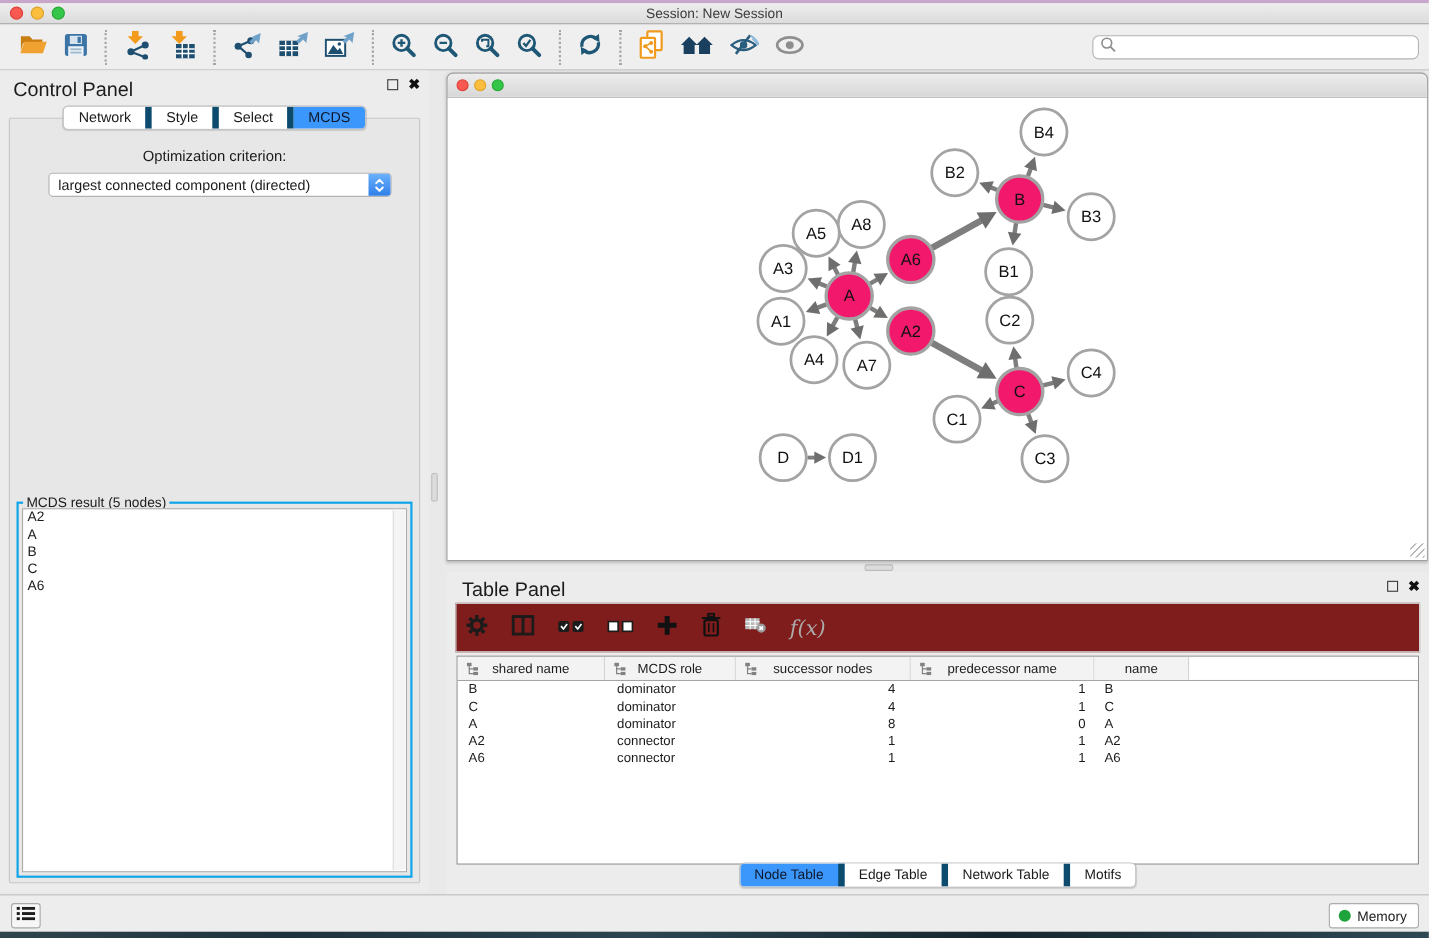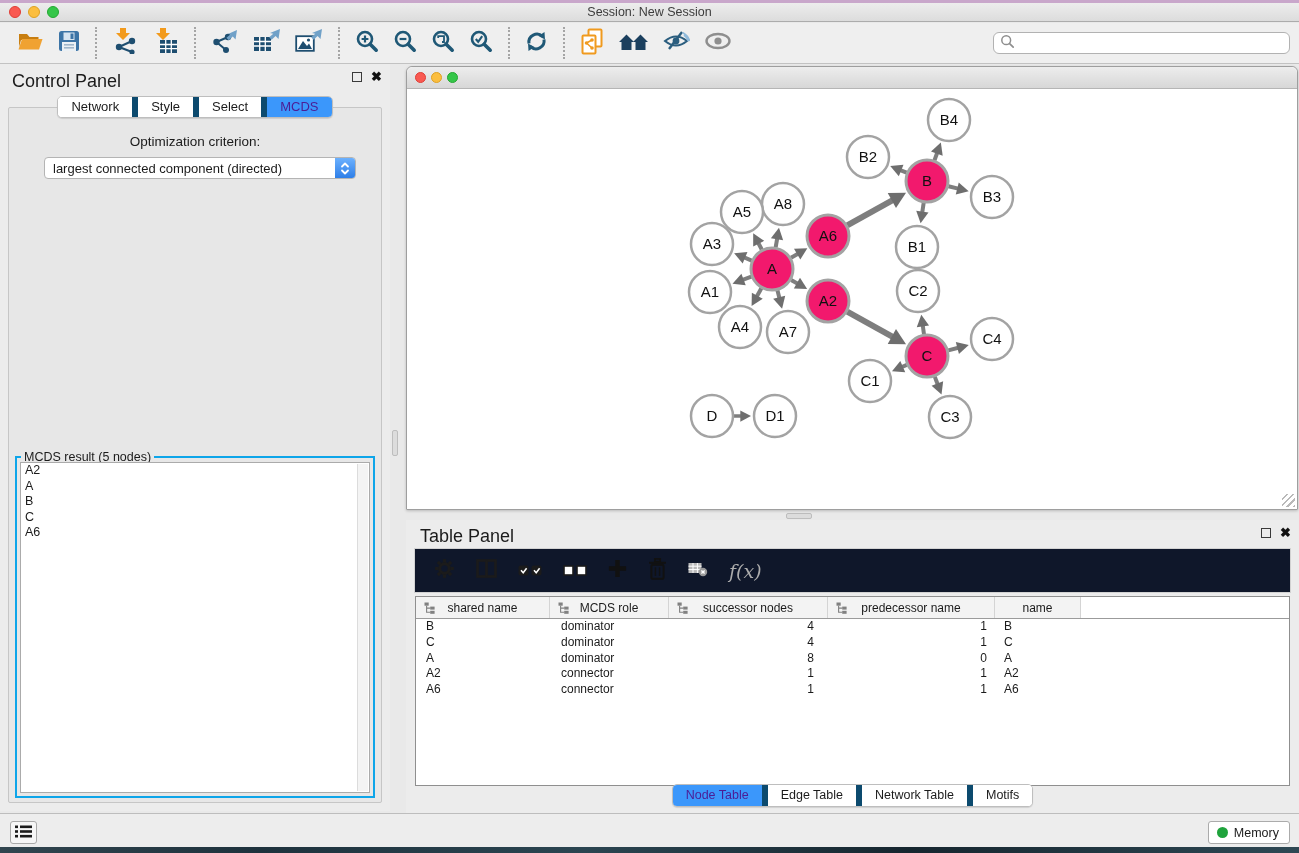--- a/index.html
+++ b/index.html
@@ -33,21 +33,21 @@
   .panel-head .ptitle { position:absolute; left:12px; top:7px; font-size:18px; color:#1b1b1b; }
   .panel-controls { position:absolute; right:8px; top:7px; display:flex; gap:9px; align-items:center; }
   .float-icon { width:10px; height:10px; border:1.6px solid #3a3a3a; display:inline-block; }
   .close-icon { font-size:13px; font-weight:bold; color:#111; line-height:11px; }
   .cp-tabs { position:absolute; left:0; top:32px; width:100%; display:flex; justify-content:center; z-index:3; }
   .seg { display:inline-flex; border:1px solid #BEBEBE; border-radius:5px; overflow:hidden; background:#fff;
          box-shadow:0 1px 1px rgba(0,0,0,.12); }
   .seg .tab { padding:0 13px; height:20px; line-height:20px; font-size:13px; color:#1b1b1b;
               border-right:6px solid #0c4a6e; background:#fff; cursor:default; }
   .seg .tab:last-child { border-right:none; }
-  .seg .tab.active { background:#3B97FB; color:#4c1d95; }
+  .seg .tab.active { background:#3B97FB; color:#0f172a; }
   .cp-content { position:absolute; left:8px; top:43px; width:374px; bottom:8px;
                 background:#E7E7E7; border:1px solid #C6C6C6; border-radius:2px; }
   .opt-label { position:absolute; left:0; right:0; top:26px; text-align:center; font-size:13.5px; }
   .select { position:absolute; left:35px; top:49px; width:312px; height:22px; display:flex; align-items:center;
             border:1px solid #B4B4B4; background:#fff; border-radius:4px; }
   .select .val { flex:1; font-size:13px; padding-left:8px; white-space:nowrap; overflow:hidden; }
   .select .step { width:20px; align-self:stretch; background:linear-gradient(#6CB1FE,#2E7FE8);
                   border-radius:0 3px 3px 0; display:flex; align-items:center; justify-content:center; }
   .btnrow { position:absolute; left:0; right:0; top:84px; display:flex; justify-content:center; gap:13px; }
   .btn { height:23px; padding:0 13px; background:#fff; border:1px solid #C3C3C3; border-radius:4px;
@@ -70,22 +70,22 @@
   .netwin .wtitle .title { position:absolute; left:0; right:0; text-align:center; font-size:12.5px; color:#2e2e2e; }
   .netwin .lights { margin-left:8px; gap:5px; }
   .netwin .light { width:11px; height:11px; }
   .graph-area { position:relative; width:890px; height:420px; background:#fff; overflow:hidden; }
   .resize-grip { position:absolute; right:2px; bottom:2px; width:13px; height:13px;
     background:repeating-linear-gradient(135deg, transparent 0 3px, #B9B9B9 3px 4.5px); }
 
   
   .tpanel { position:absolute; left:406px; top:520px; width:893px; height:293px; background:#ECECEC; }
   .tpanel .panel-head .ptitle { left:14px; top:6px; }
-  .tp-toolbar { position:absolute; left:8px; right:8px; top:28px; height:45px; background:#0f172a;
-                border:1px solid #D2D2D2; display:flex; gap:21px; padding-left:19px; }
+  .tp-toolbar { position:absolute; left:8px; right:8px; top:28px; height:45px; background:#7f1d1d;
+                border:1px solid #D2D2D2; display:flex; gap:21px; padding-left:8px; }
   .tp-toolbar .ticon { display:inline-flex; align-items:center; justify-content:center; }
   .fx-label { font-family:"DejaVu Serif", serif; font-style:italic; font-size:19px; color:#ACACAC; }
   .ttable { position:absolute; left:9px; right:9px; top:76px; height:190px; background:#fff; border:1px solid #8F8F8F; overflow:hidden; }
   .thead { display:flex; height:22px; border-bottom:1px solid #9B9B9B; }
   .hcell { background:#F3F3F3; border-right:1px solid #D4D4D4; display:flex; align-items:center;
            justify-content:center; gap:6px; font-size:12px; color:#1b1b1b; position:relative; }
   .hcell .cicon { position:absolute; left:8px; top:5px; }
   .hfill { flex:1; background:#fff; }
   .tbody { font-size:12px; }
   .trow { display:flex; height:15.8px; line-height:15.8px; }

